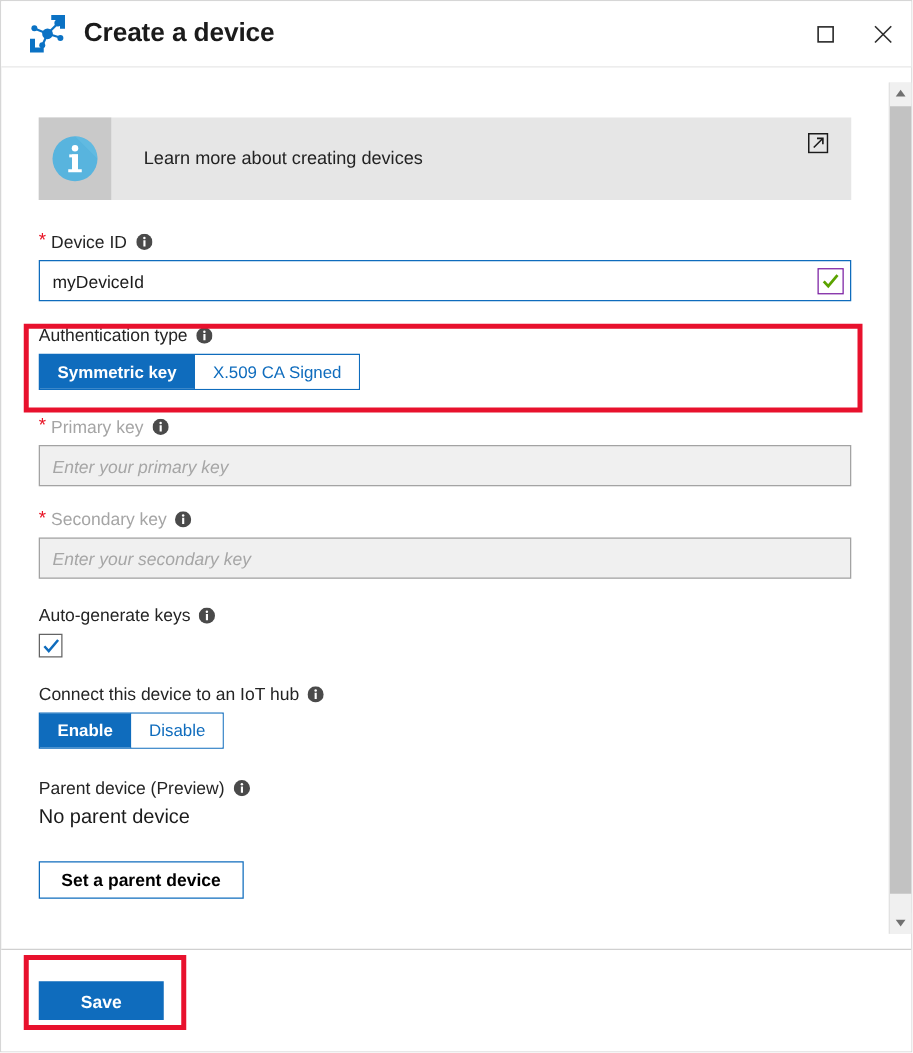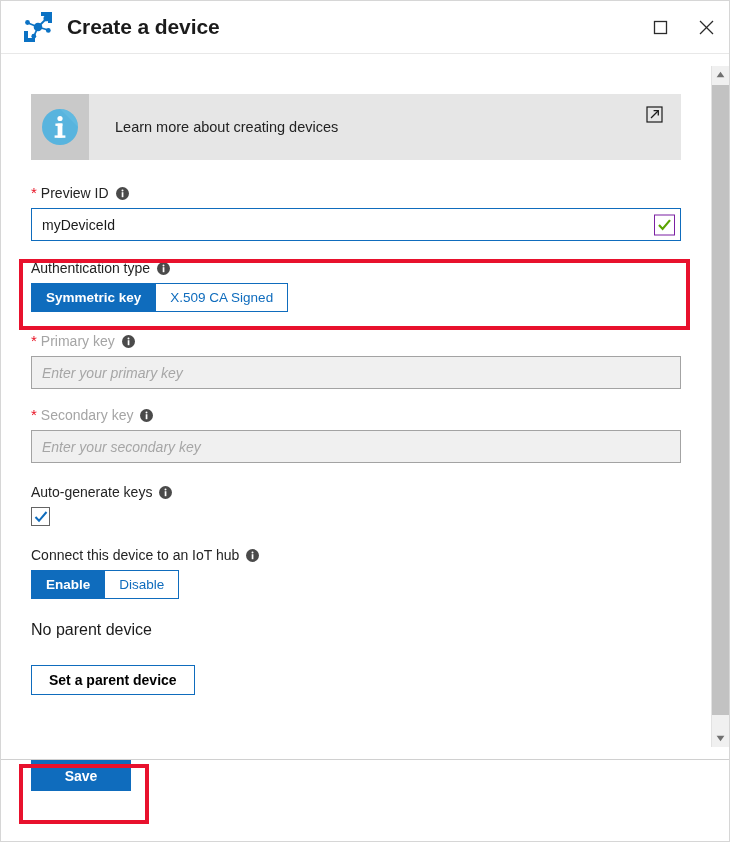--- a/index.html
+++ b/index.html
@@ -261,20 +261,21 @@
     cursor: pointer;
     box-sizing: border-box;
   }
 
   
   .footer {
     flex: 0 0 82px;
     border-top: 1px solid #d0d0d0;
     background: #ffffff;
     display: flex;
+    align-items: center;
     padding-left: 30px;
     box-sizing: border-box;
   }
   .save-btn {
     width: 100px;
     height: 31px;
     background: #0f6cbd;
     color: #ffffff;
     border: none;
     font-family: "Liberation Sans", sans-serif;
@@ -355,21 +356,21 @@
             <rect x="1" y="1" width="15" height="15" fill="none" stroke="#1b1b1b" stroke-width="1.2"></rect>
             <line x1="5" y1="12" x2="12" y2="5" stroke="#1b1b1b" stroke-width="1.3"></line>
             <polyline points="7.6,4.7 12.3,4.7 12.3,9.4" fill="none" stroke="#1b1b1b" stroke-width="1.3"></polyline>
           </svg>
         </div>
       </div>
 
       <div class="field" style="margin-bottom:18px;">
         <div class="field-label">
           <span class="req-star">*</span>
-          <span>Preview ID</span>
+          <span>Device ID</span>
           <span class="info-dot">
             <svg width="13" height="13" viewBox="0 0 13 13">
               <circle cx="6.5" cy="6.5" r="6.5" fill="#4a4a4a"></circle>
               <circle cx="6.5" cy="3.4" r="1" fill="#ffffff"></circle>
               <rect x="5.7" y="5.2" width="1.7" height="5" fill="#ffffff"></rect>
             </svg>
           </span>
         </div>
         <div class="input-wrap">
           <input class="text-input focused" type="text" value="myDeviceId" style="">
@@ -457,20 +458,30 @@
             </svg>
           </span>
         </div>
         <div class="segmented">
           <div class="seg-item active">Enable</div>
           <div class="seg-item">Disable</div>
         </div>
       </div>
 
       <div class="field">
+        <div class="field-label">
+          <span>Parent device (Preview)</span>
+          <span class="info-dot">
+            <svg width="13" height="13" viewBox="0 0 13 13">
+              <circle cx="6.5" cy="6.5" r="6.5" fill="#4a4a4a"></circle>
+              <circle cx="6.5" cy="3.4" r="1" fill="#ffffff"></circle>
+              <rect x="5.7" y="5.2" width="1.7" height="5" fill="#ffffff"></rect>
+            </svg>
+          </span>
+        </div>
         <div class="plain-value">No parent device</div>
         <button class="outline-btn">Set a parent device</button>
       </div>
 
       <div class="annot" id="annot-device-id"></div>
     </div>
 
     <div class="scrollbar">
       <div class="sb-arrow">
         <svg width="9" height="7" viewBox="0 0 9 7">

